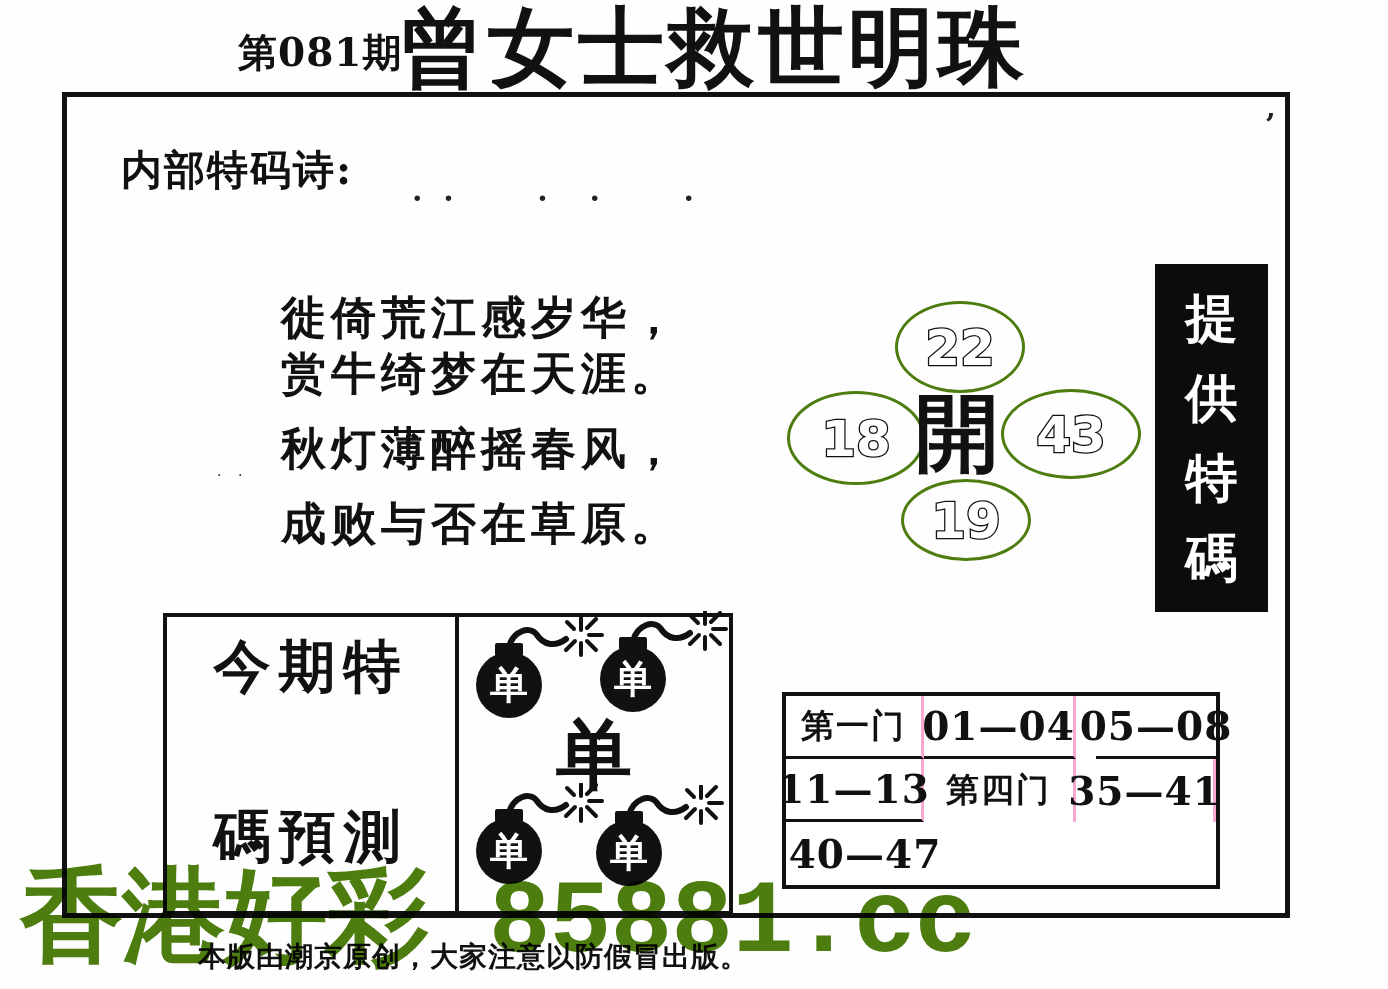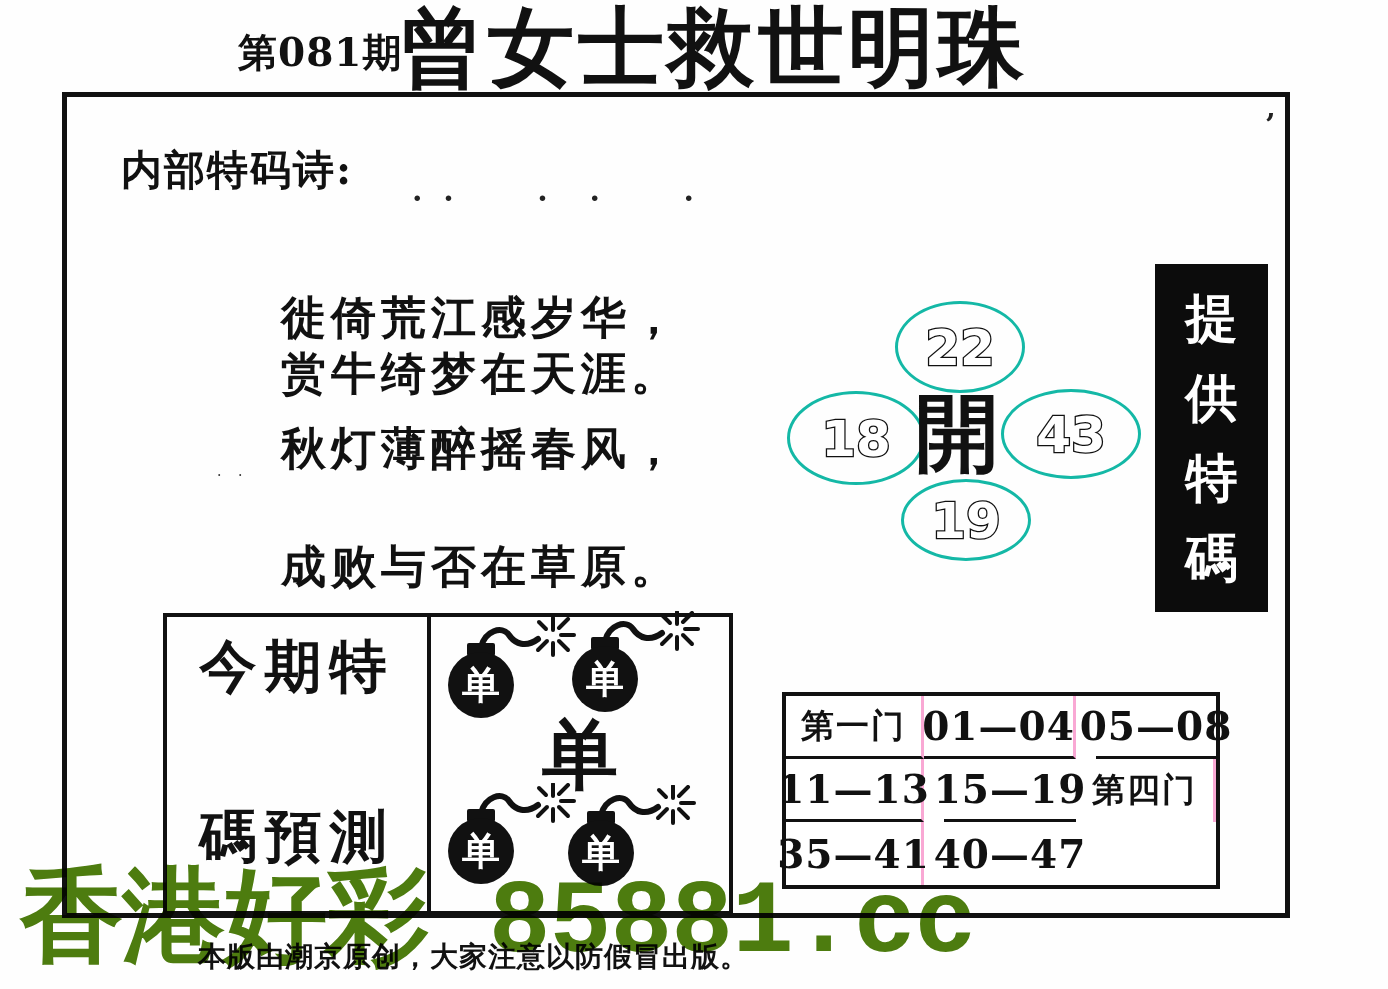--- a/index.html
+++ b/index.html
@@ -10,37 +10,37 @@
   
   .issue{position:absolute;left:238px;top:26px;font-size:39px;font-weight:700;letter-spacing:1px;}
   .title{position:absolute;left:398px;top:-10px;font-size:86px;font-weight:700;letter-spacing:4px;white-space:nowrap;}
   
   .main-box{position:absolute;left:62px;top:92px;width:1228px;height:826px;border:5px solid #111;box-sizing:border-box;background:transparent;}
   .corner-tick{position:absolute;left:1198px;top:10px;font-size:30px;font-weight:700;color:#222;}
   
   .poem-label{position:absolute;left:54px;top:46px;font-size:41px;font-weight:700;letter-spacing:2px;white-space:nowrap;}
   .poem-dots{position:absolute;left:345px;top:76px;font-size:30px;font-weight:700;white-space:pre;color:#222;}
   .poem-line{position:absolute;left:214px;font-size:45px;font-weight:700;letter-spacing:5px;white-space:nowrap;}
-  .poem-line.l0{top:172px;margin-top:19px;} .poem-line.l1{top:247px;} .poem-line.l2{top:322px;} .poem-line.l3{top:397px;margin-top:43px;}
+  .poem-line.l0{top:172px;margin-top:19px;} .poem-line.l1{top:247px;} .poem-line.l2{top:322px;} .poem-line.l3{top:397px;}
   .stray-dots{position:absolute;left:150px;top:370px;font-size:14px;color:#333;letter-spacing:6px;}
   
-  .bubble{position:absolute;border:3px solid #14b8a6;border-radius:50%;display:flex;align-items:center;justify-content:center;background:transparent;}
+  .bubble{position:absolute;border:3px solid #4d7c0f;border-radius:50%;display:flex;align-items:center;justify-content:center;background:transparent;}
   .bubble svg{display:block;}
   .bubble.top{left:828px;top:204px;width:124px;height:86px;}
   .bubble.left{left:720px;top:294px;width:132px;height:88px;}
   .bubble.right{left:934px;top:292px;width:134px;height:84px;}
   .bubble.bottom{left:834px;top:382px;width:124px;height:76px;}
   .open-char{position:absolute;left:842px;top:290px;width:96px;font-size:84px;font-weight:900;line-height:92px;text-align:center;font-family:"DejaVu Sans","Liberation Sans",sans-serif;}
   
   .side-banner{position:absolute;left:1088px;top:167px;width:113px;height:348px;background:#0c0c0c;
     display:flex;flex-direction:column;align-items:center;justify-content:space-evenly;}
   .side-banner span{color:#fff;font-size:52px;font-weight:700;line-height:1;}
   
   .pred-box{position:absolute;left:96px;top:516px;width:570px;height:302px;border:4px solid #111;box-sizing:border-box;display:flex;}
-  .pred-left{width:264px;border-right:4px solid #111;box-sizing:border-box;position:relative;padding-left:36px;}
+  .pred-left{width:292px;border-right:4px solid #111;box-sizing:border-box;position:relative;padding-left:36px;}
   .pred-left .t1,.pred-left .t2{position:absolute;left:0;width:100%;text-align:center;font-size:57px;font-weight:700;letter-spacing:8px;white-space:nowrap;}
   .pred-left .t1{top:12px;} .pred-left .t2{top:182px;}
   .pred-right{flex:1;position:relative;overflow:visible;}
   .bomb{position:absolute;}
   .bomb.b1{left:16px;top:0px;} .bomb.b2{left:140px;top:-6px;}
   .bomb.b3{left:16px;top:166px;} .bomb.b4{left:136px;top:168px;}
   .center-odd{position:absolute;left:0;top:88px;width:100%;text-align:center;font-size:76px;font-weight:700;}
   
   .gate-table{position:absolute;left:715px;top:595px;display:grid;grid-template-columns:138px 152px 140px;grid-auto-rows:63px;border:4px solid #111;background:#fff;}
   .gate-table .cell{border-right:3px solid #f9a8d4;border-bottom:3px solid #111;display:flex;align-items:center;justify-content:center;box-sizing:border-box;}
@@ -176,21 +176,20 @@
         </svg>
 
       </div>
     </div>
 
     <div class="gate-table">
       <div class="cell lbl c1">第一门</div>
       <div class="cell num c2">01—04</div>
       <div class="cell num c3">05—08</div>
       <div class="cell num c2">11—13</div>
-      <div class="cell num c3">15—19</div>
       <div class="cell lbl c1 r3">第四门</div>
       <div class="cell num c2 r3">35—41</div>
       <div class="cell num c3 r3">40—47</div>
     </div>
 
   </div>
 
   <div class="footer-note">本版由潮京原创，大家注意以防假冒出版。</div>
   <div class="watermark">香港好彩 85881.cc</div>
 

